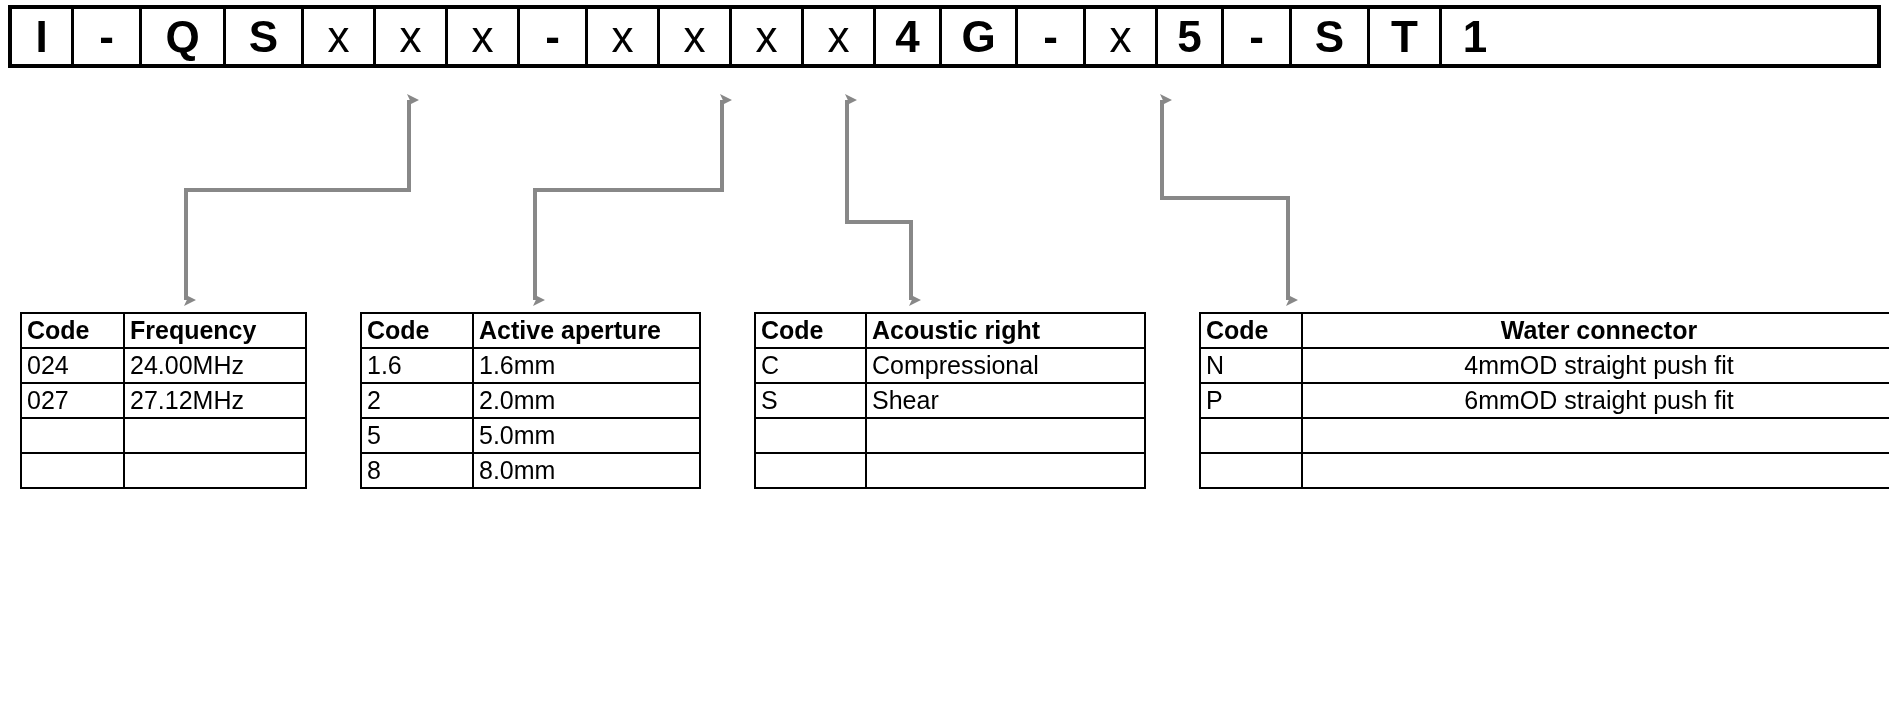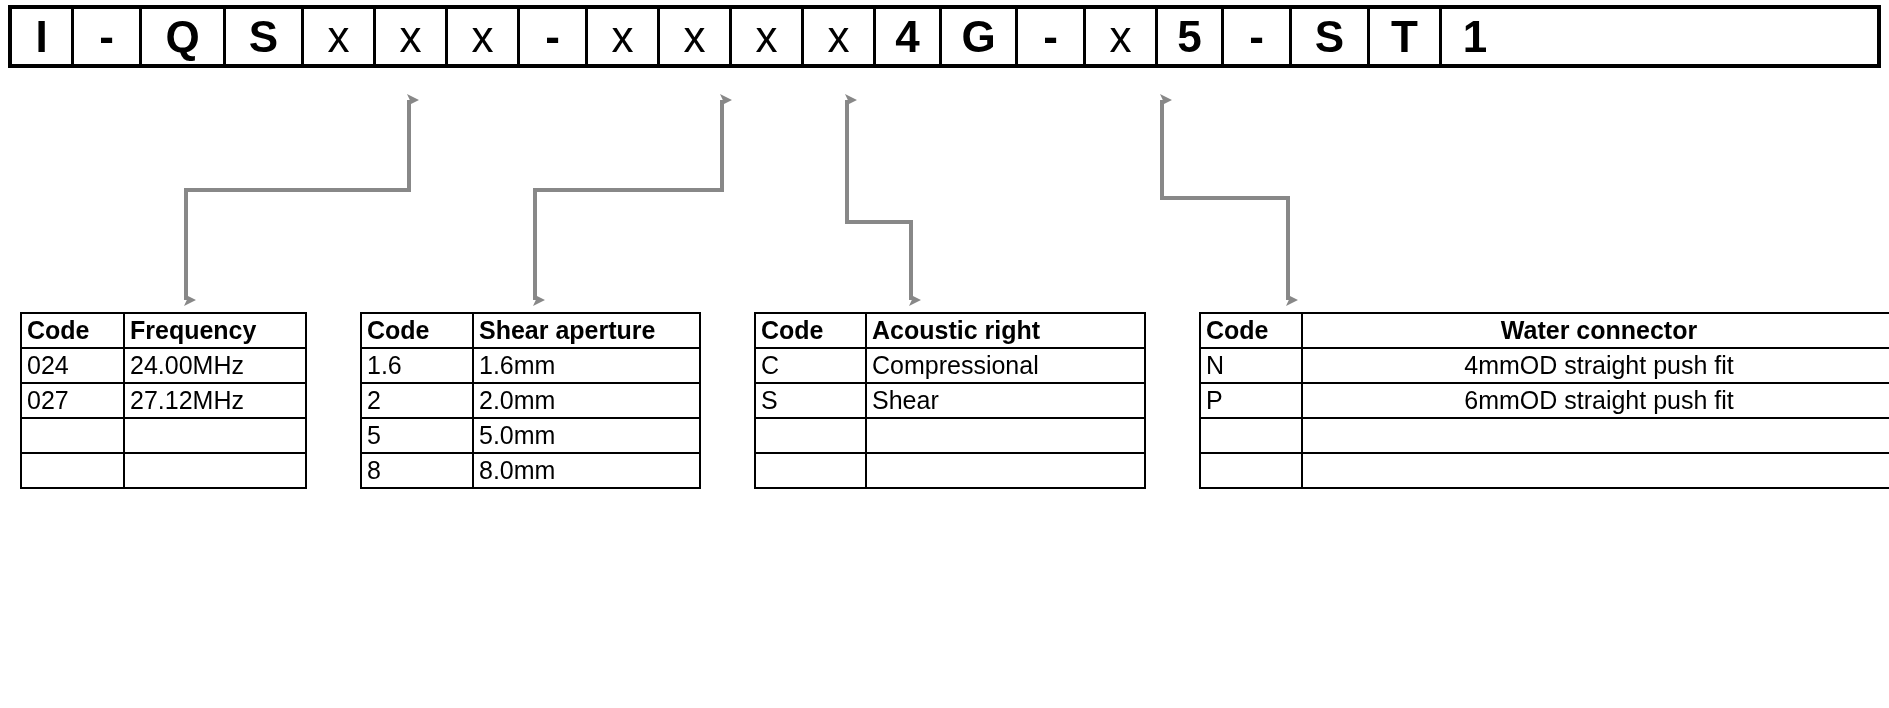--- a/index.html
+++ b/index.html
@@ -84,21 +84,21 @@
   </g>
 </svg>
 
 <table id="spec-table">
   <tbody id="spec-body">
       <tr>
         <td class="hd c-code">Code</td>
         <td class="hd c-freq">Frequency</td>
         <td class="gap c-gap"></td>
         <td class="hd c-acode">Code</td>
-        <td class="hd c-aper">Shear aperture</td>
+        <td class="hd c-aper">Active aperture</td>
         <td class="gap c-gap"></td>
         <td class="hd c-mcode">Code</td>
         <td class="hd c-mode">Acoustic right</td>
         <td class="gap c-gap"></td>
         <td class="hd c-wcode">Code</td>
         <td class="hd c-water">Water connector</td>
       </tr>
       <tr>
         <td class="c-code">024</td>
         <td class="c-freq">24.00MHz</td>

